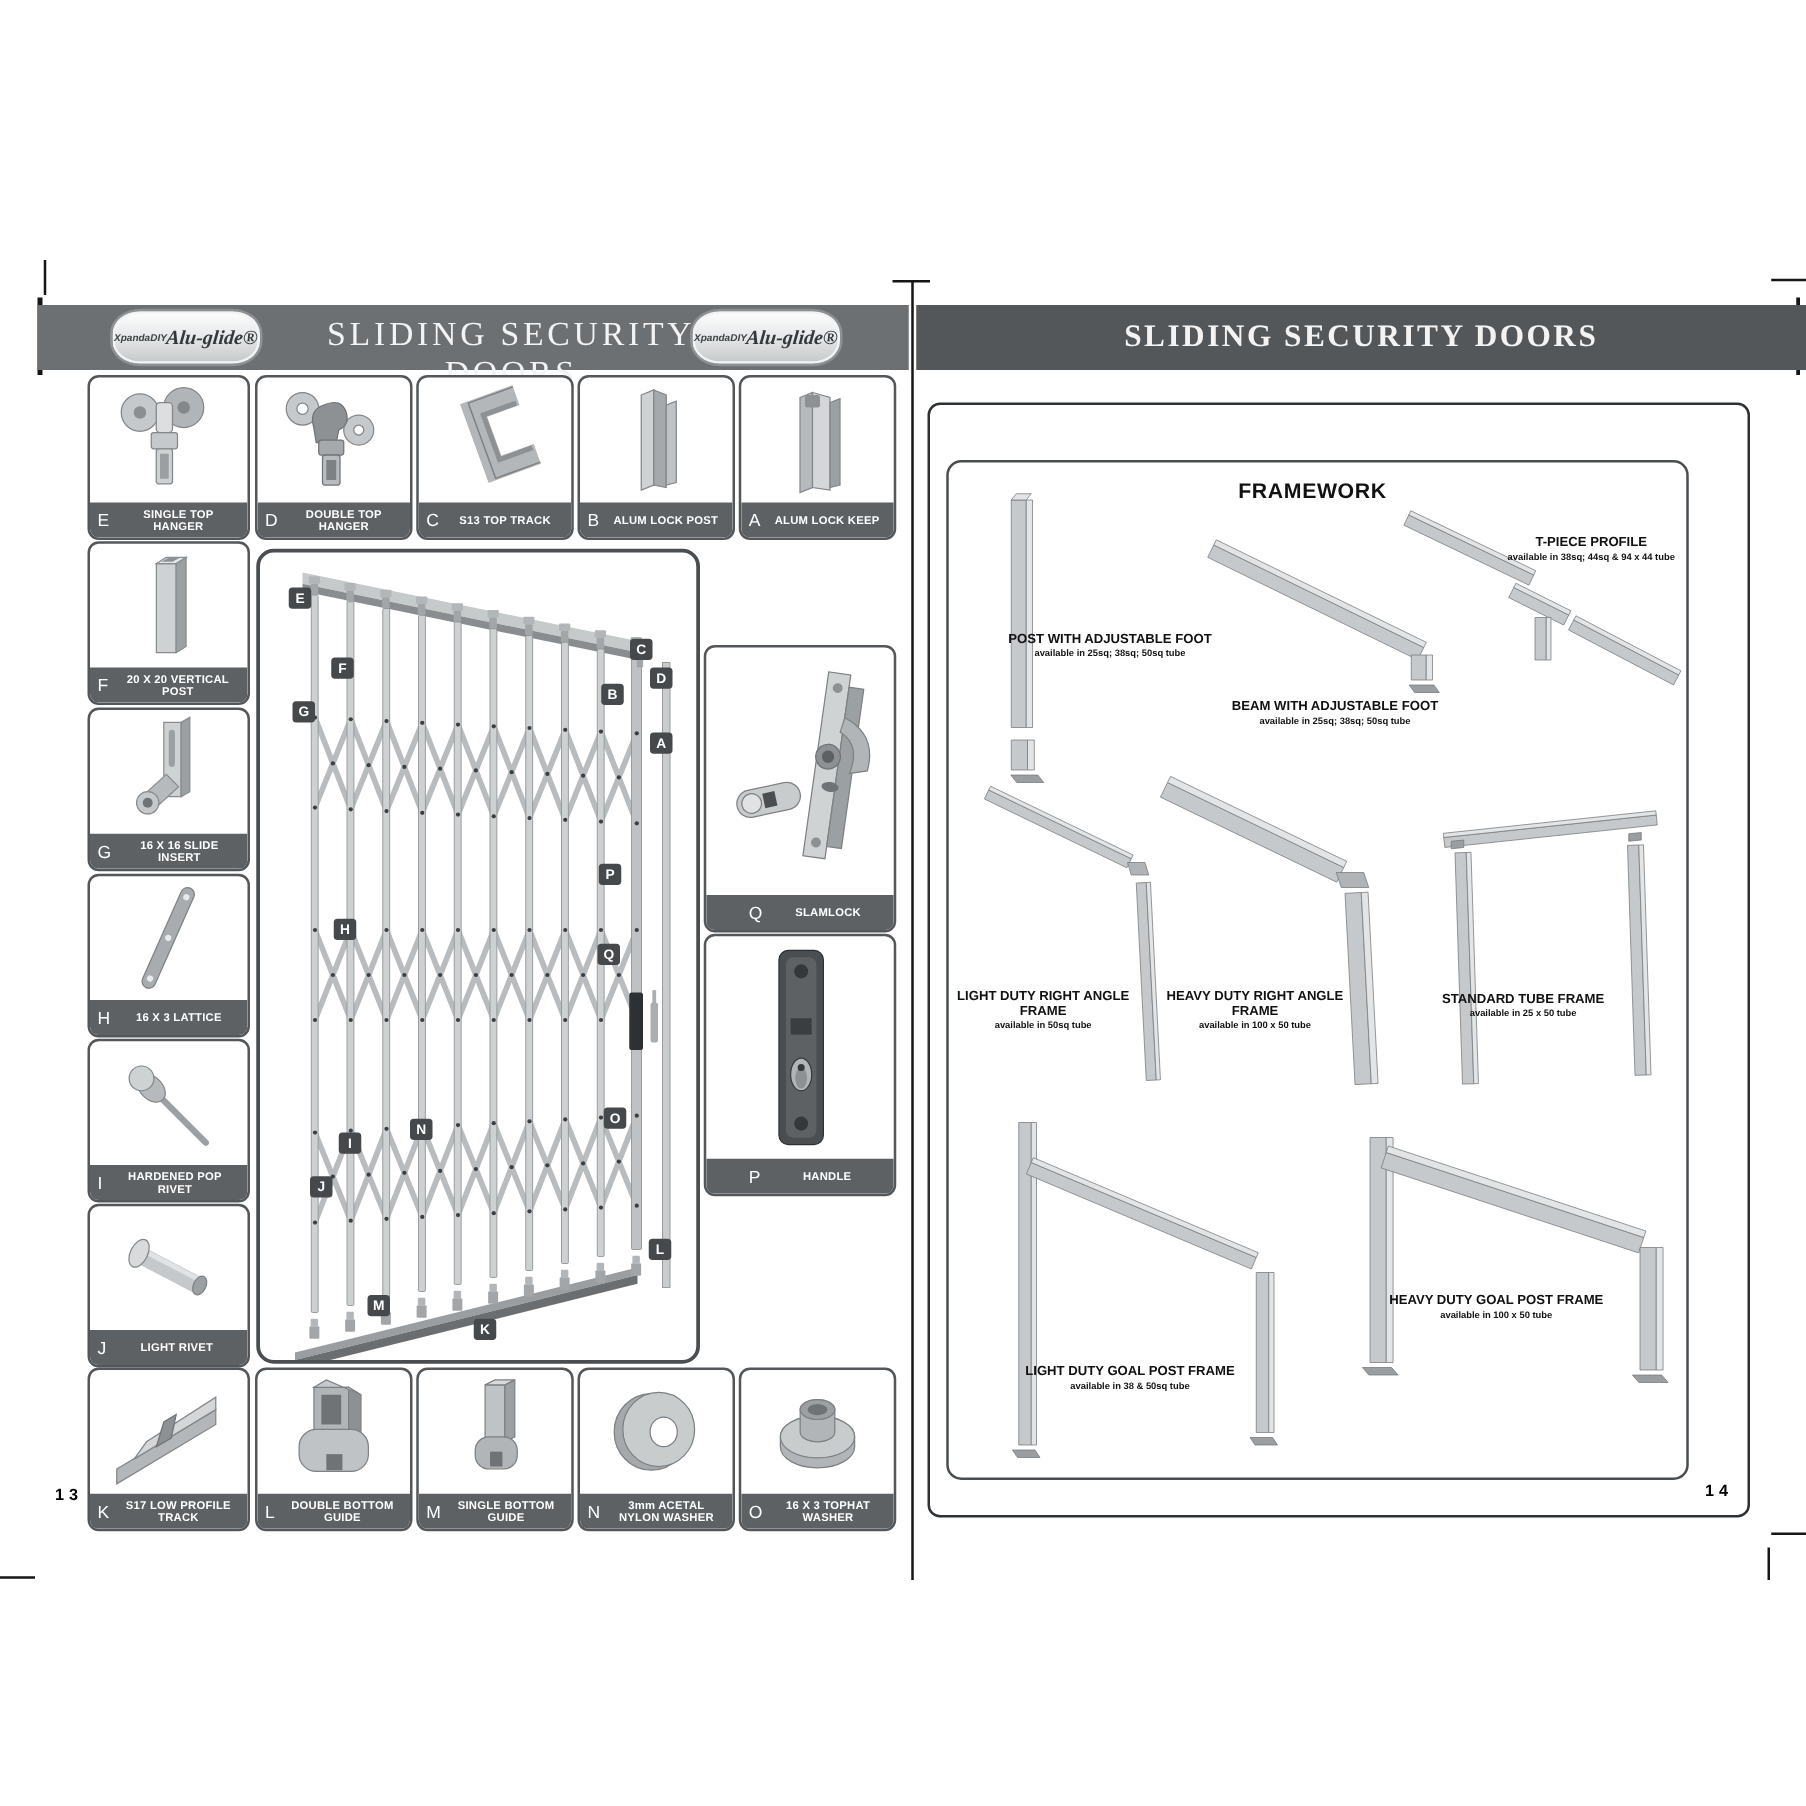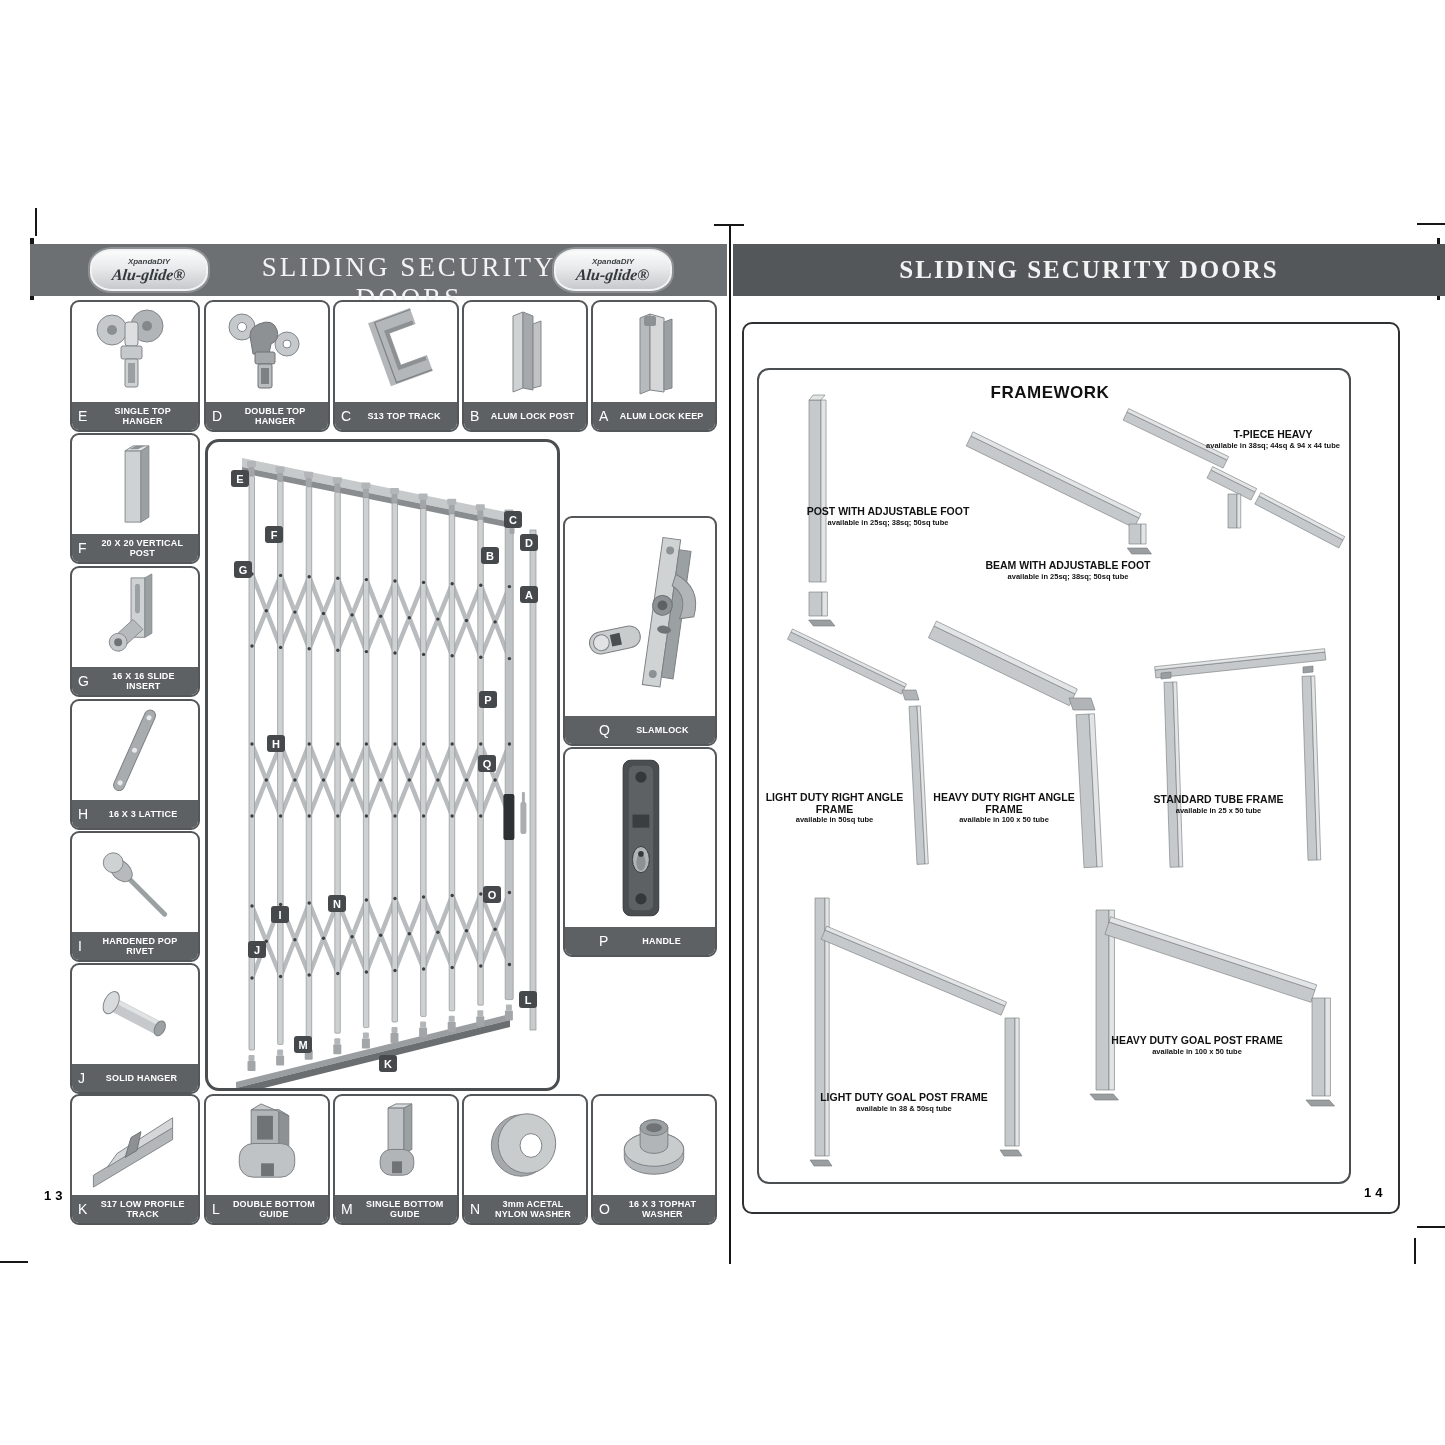--- a/index.html
+++ b/index.html
@@ -8,21 +8,21 @@
   .mark{position:absolute;background:#161616;}
   
   .hdr{position:absolute;height:52px;}
   .hdr-left{left:30px;top:244px;width:697px;background:#6d7073;}
   .hdr-right{left:733px;top:244px;width:712px;background:#54575a;display:flex;align-items:center;justify-content:center;}
   .hdr-title{position:absolute;left:206px;top:8px;width:346px;text-align:center;
              font-family:"Liberation Serif",serif;font-size:27px;color:#f3f3f3;letter-spacing:3px;}
   .hdr-title-r{font-family:"Liberation Serif",serif;font-weight:bold;font-size:25px;color:#f3f3f3;letter-spacing:2px;text-align:center;}
   .logo{position:absolute;width:118px;height:42px;border:2px solid #8d9194;border-radius:24px/20px;
         background:linear-gradient(180deg,#fefefe 0%,#e8eaeb 45%,#c4c7c9 100%);
-        box-shadow:inset 0 0 0 2px #f2f3f4;display:flex;flex-direction:column;align-items:center;justify-content:center;}
+        box-shadow:inset 0 0 0 2px #f2f3f4;display:flex;flex-direction:row;align-items:center;justify-content:center;}
   .logo-top{font-style:italic;font-weight:bold;font-size:8px;color:#3f4346;line-height:9px;}
   .logo-main{font-style:italic;font-weight:bold;font-size:16px;color:#34383b;line-height:17px;
              font-family:"Liberation Serif",serif;transform:skewX(-6deg);}
   
   .card{position:absolute;background:#fff;border:2px solid #53575a;border-radius:9px;overflow:hidden;
         display:flex;flex-direction:column;}
   .card-img{flex:1;display:flex;align-items:center;justify-content:center;overflow:hidden;}
   .card-img svg{width:100%;height:100%;}
   .card-bar{background:#5d6164;min-height:24px;display:flex;align-items:center;padding:2px 6px;}
   .card-letter{color:#fff;font-size:14px;font-weight:400;margin-right:6px;flex:0 0 auto;}
@@ -211,21 +211,21 @@
     <div class="card-img">
         <svg viewBox="0 0 100 100">
       <line x1="28" y1="40" x2="74" y2="64" stroke="#c6c9cb" stroke-width="14"></line>
       <line x1="28" y1="35" x2="74" y2="59" stroke="#e0e2e3" stroke-width="4"></line>
       <ellipse cx="75" cy="64" rx="5" ry="8" transform="rotate(26 75 64)" fill="#9ba0a2" stroke="#7d8184"></ellipse>
       <ellipse cx="26" cy="38" rx="7" ry="12" transform="rotate(26 26 38)" fill="#d8dadb" stroke="#83878a"></ellipse>
         </svg>
       </div>
     <div class="card-bar">
         <span class="card-letter">J</span>
-        <span class="card-label">SOLID HANGER</span>
+        <span class="card-label">LIGHT RIVET</span>
       </div>
   </div>
   <div class="card" style="left:70px;top:1094px;width:126px;height:127px;">
     <div class="card-img">
         <svg viewBox="0 0 100 100">
       <polygon points="8,80 88,32 88,44 8,92" fill="#b4b7b9" stroke="#83878a"></polygon>
       <polygon points="22,72 88,32 88,22 32,58" fill="#d4d6d7" stroke="#83878a"></polygon>
       <polygon points="40,62 52,55 56,36 46,42" fill="#8d9194" stroke="#6f7376"></polygon>
         </svg>
       </div>
@@ -642,21 +642,21 @@
 
   <div class="fw-label" style="left:793px;top:506px;width:190px;">
     <div class="fw-name">POST WITH ADJUSTABLE FOOT</div>
     <div class="fw-sub">available in 25sq; 38sq; 50sq tube</div>
   </div>
   <div class="fw-label" style="left:973px;top:560px;width:190px;">
     <div class="fw-name">BEAM WITH ADJUSTABLE FOOT</div>
     <div class="fw-sub">available in 25sq; 38sq; 50sq tube</div>
   </div>
   <div class="fw-label" style="left:1187px;top:429px;width:172px;">
-    <div class="fw-name">T-PIECE HEAVY</div>
+    <div class="fw-name">T-PIECE PROFILE</div>
     <div class="fw-sub">available in 38sq; 44sq &amp; 94 x 44 tube</div>
   </div>
   <div class="fw-label" style="left:752px;top:792px;width:165px;">
     <div class="fw-name">LIGHT DUTY RIGHT ANGLE FRAME</div>
     <div class="fw-sub">available in 50sq tube</div>
   </div>
   <div class="fw-label" style="left:918px;top:792px;width:172px;">
     <div class="fw-name">HEAVY DUTY RIGHT ANGLE FRAME</div>
     <div class="fw-sub">available in 100 x 50 tube</div>
   </div>

